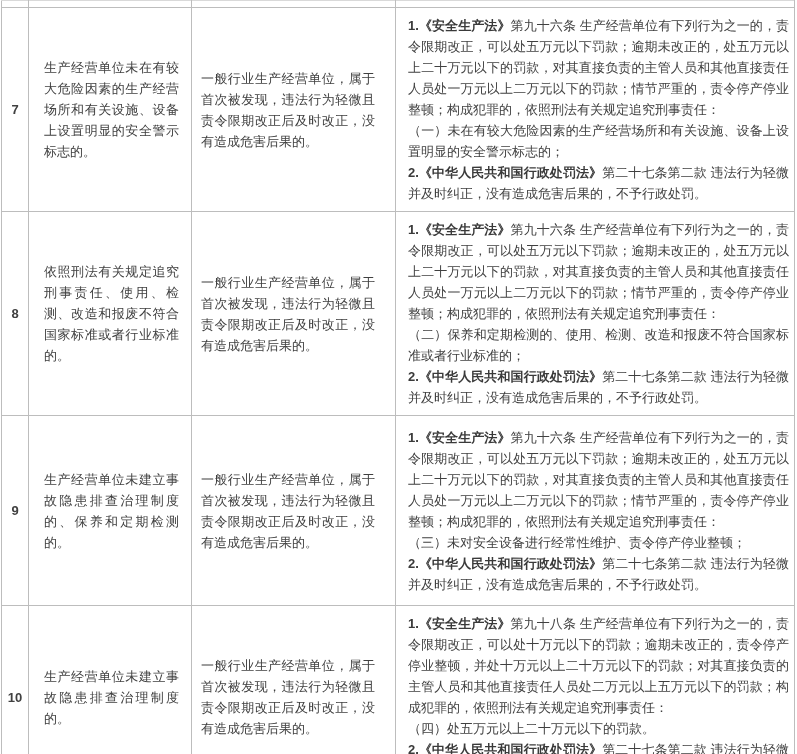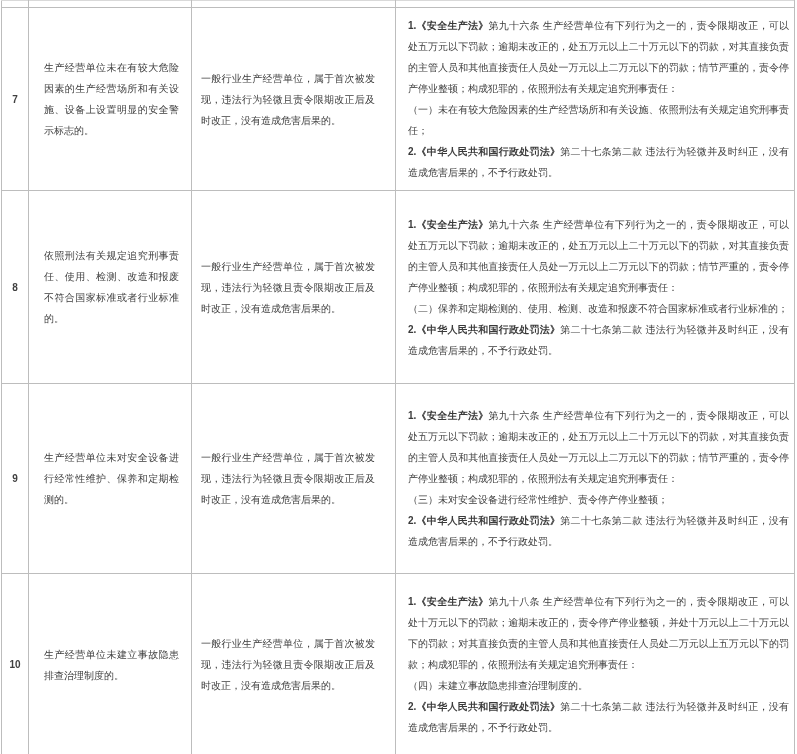--- a/index.html
+++ b/index.html
@@ -12,21 +12,21 @@
   table.penalty-table {
     border-collapse: collapse;
     table-layout: fixed;
     margin-left: 1px;
     margin-top: 0px;
   }
   table.penalty-table td {
     border: 1px solid #bdbdbd;
     vertical-align: middle;
     color: #404040;
-    font-size: 10px;
+    font-size: 13px;
     line-height: 21px;
     overflow: hidden;
     word-break: break-all;
   }
   tr.sliver-top td { border-top: 1px solid #d9d9d9; height: 4px; }
   td.num-cell {
     text-align: center;
     font-weight: bold;
   }
   td.violation-cell { padding: 4px 12px 4px 15px; text-align: justify; }
@@ -52,48 +52,48 @@
       <td></td>
       <td></td>
     </tr>
 
     <tr style="height: 178px;">
         <td class="num-cell">7</td>
         <td class="violation-cell">生产经营单位未在有较大危险因素的生产经营场所和有关设施、设备上设置明显的安全警示标志的。</td>
         <td class="discretion-cell">一般行业生产经营单位，属于首次被发现，违法行为轻微且责令限期改正后及时改正，没有造成危害后果的。</td>
         <td class="basis-cell">
           <p><b>1.《安全生产法》</b><span>第九十六条 生产经营单位有下列行为之一的，责令限期改正，可以处五万元以下罚款；逾期未改正的，处五万元以上二十万元以下的罚款，对其直接负责的主管人员和其他直接责任人员处一万元以上二万元以下的罚款；情节严重的，责令停产停业整顿；构成犯罪的，依照刑法有关规定追究刑事责任：</span></p>
-          <p><span>（一）未在有较大危险因素的生产经营场所和有关设施、依照刑法有关规定追究刑事责任；</span></p>
+          <p><span>（一）未在有较大危险因素的生产经营场所和有关设施、设备上设置明显的安全警示标志的；</span></p>
           <p><b>2.《中华人民共和国行政处罚法》</b><span>第二十七条第二款 违法行为轻微并及时纠正，没有造成危害后果的，不予行政处罚。</span></p>
         </td>
       </tr>
       <tr style="height: 193px;">
         <td class="num-cell">8</td>
         <td class="violation-cell">依照刑法有关规定追究刑事责任、使用、检测、改造和报废不符合国家标准或者行业标准的。</td>
         <td class="discretion-cell">一般行业生产经营单位，属于首次被发现，违法行为轻微且责令限期改正后及时改正，没有造成危害后果的。</td>
         <td class="basis-cell">
           <p><b>1.《安全生产法》</b><span>第九十六条 生产经营单位有下列行为之一的，责令限期改正，可以处五万元以下罚款；逾期未改正的，处五万元以上二十万元以下的罚款，对其直接负责的主管人员和其他直接责任人员处一万元以上二万元以下的罚款；情节严重的，责令停产停业整顿；构成犯罪的，依照刑法有关规定追究刑事责任：</span></p>
           <p><span>（二）保养和定期检测的、使用、检测、改造和报废不符合国家标准或者行业标准的；</span></p>
           <p><b>2.《中华人民共和国行政处罚法》</b><span>第二十七条第二款 违法行为轻微并及时纠正，没有造成危害后果的，不予行政处罚。</span></p>
         </td>
       </tr>
       <tr style="height: 190px;">
         <td class="num-cell">9</td>
-        <td class="violation-cell">生产经营单位未对安全设备进行经常性维护、保养和定期检测的。</td>
+        <td class="violation-cell">生产经营单位未建立事故隐患排查治理制度的、保养和定期检测的。</td>
         <td class="discretion-cell">一般行业生产经营单位，属于首次被发现，违法行为轻微且责令限期改正后及时改正，没有造成危害后果的。</td>
         <td class="basis-cell">
           <p><b>1.《安全生产法》</b><span>第九十六条 生产经营单位有下列行为之一的，责令限期改正，可以处五万元以下罚款；逾期未改正的，处五万元以上二十万元以下的罚款，对其直接负责的主管人员和其他直接责任人员处一万元以上二万元以下的罚款；情节严重的，责令停产停业整顿；构成犯罪的，依照刑法有关规定追究刑事责任：</span></p>
           <p><span>（三）未对安全设备进行经常性维护、责令停产停业整顿；</span></p>
           <p><b>2.《中华人民共和国行政处罚法》</b><span>第二十七条第二款 违法行为轻微并及时纠正，没有造成危害后果的，不予行政处罚。</span></p>
         </td>
       </tr>
       <tr style="height: 182px;">
         <td class="num-cell">10</td>
         <td class="violation-cell">生产经营单位未建立事故隐患排查治理制度的。</td>
         <td class="discretion-cell">一般行业生产经营单位，属于首次被发现，违法行为轻微且责令限期改正后及时改正，没有造成危害后果的。</td>
         <td class="basis-cell">
           <p><b>1.《安全生产法》</b><span>第九十八条 生产经营单位有下列行为之一的，责令限期改正，可以处十万元以下的罚款；逾期未改正的，责令停产停业整顿，并处十万元以上二十万元以下的罚款；对其直接负责的主管人员和其他直接责任人员处二万元以上五万元以下的罚款；构成犯罪的，依照刑法有关规定追究刑事责任：</span></p>
-          <p><span>（四）未建立事故隐患排查治理制度的。</span></p>
+          <p><span>（四）处五万元以上二十万元以下的罚款。</span></p>
           <p><b>2.《中华人民共和国行政处罚法》</b><span>第二十七条第二款 违法行为轻微并及时纠正，没有造成危害后果的，不予行政处罚。</span></p>
         </td>
       </tr>
   </tbody>
 </table>
 
 </body></html>

